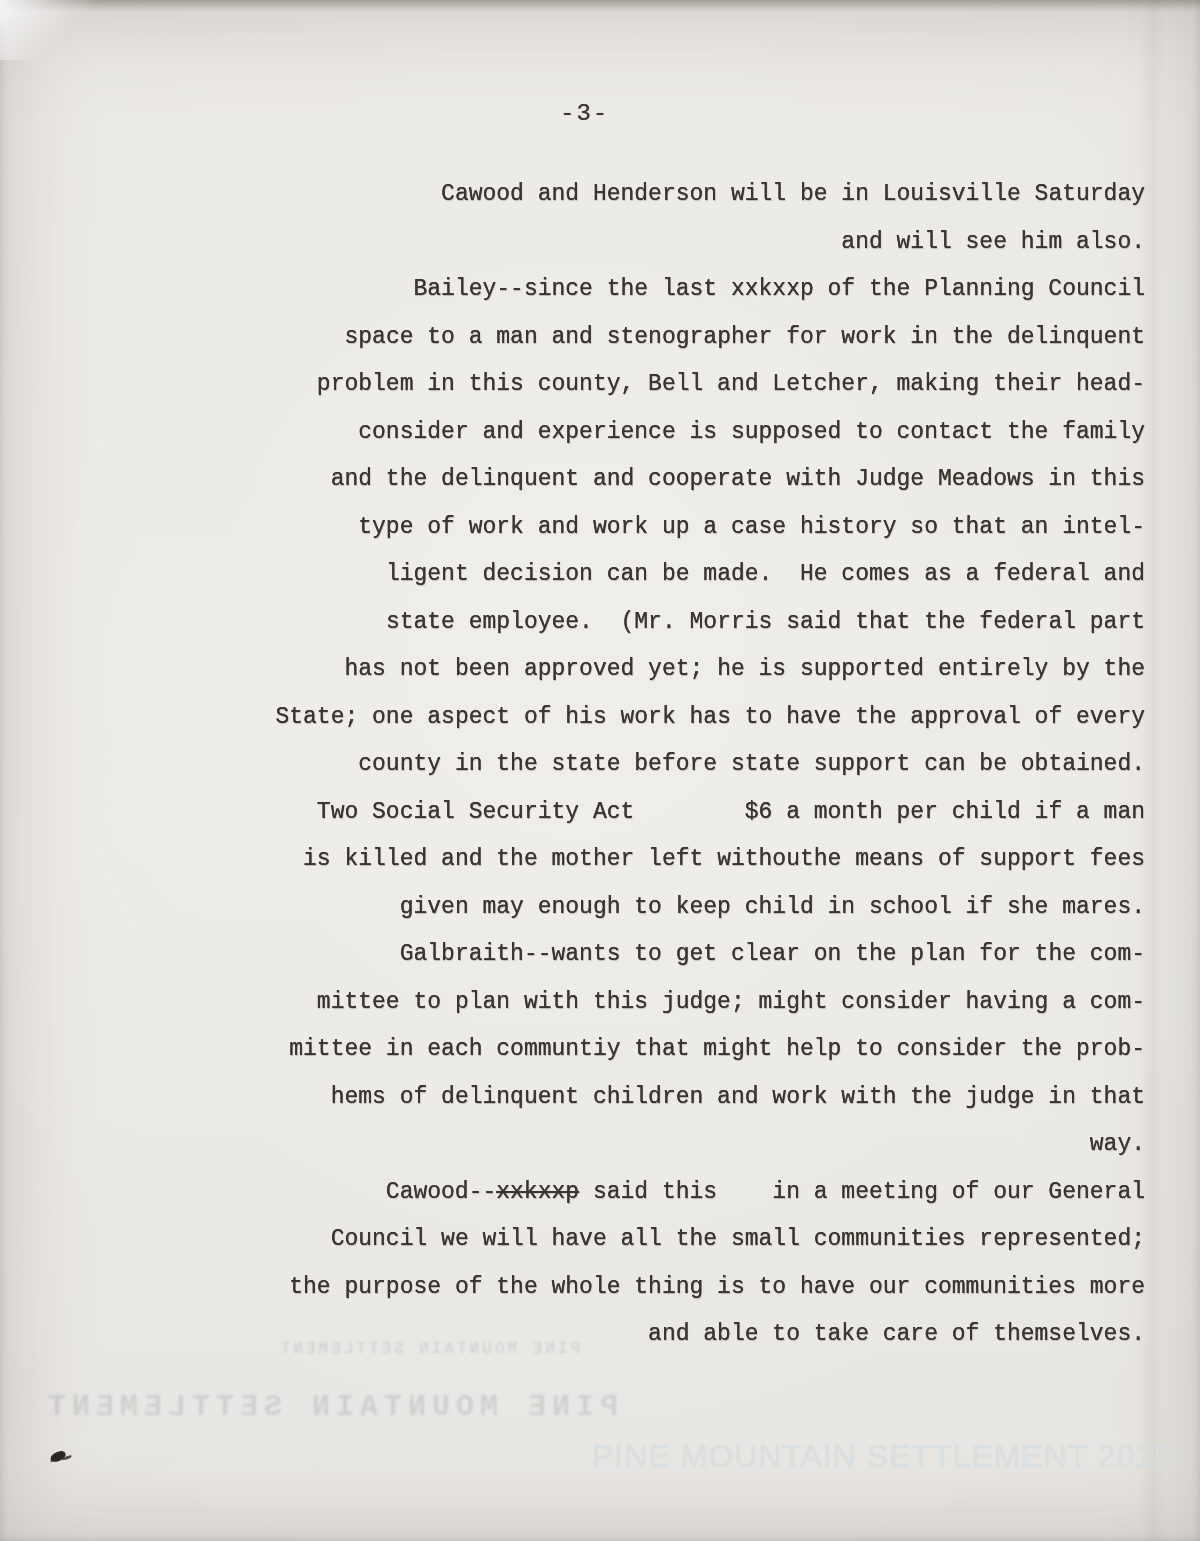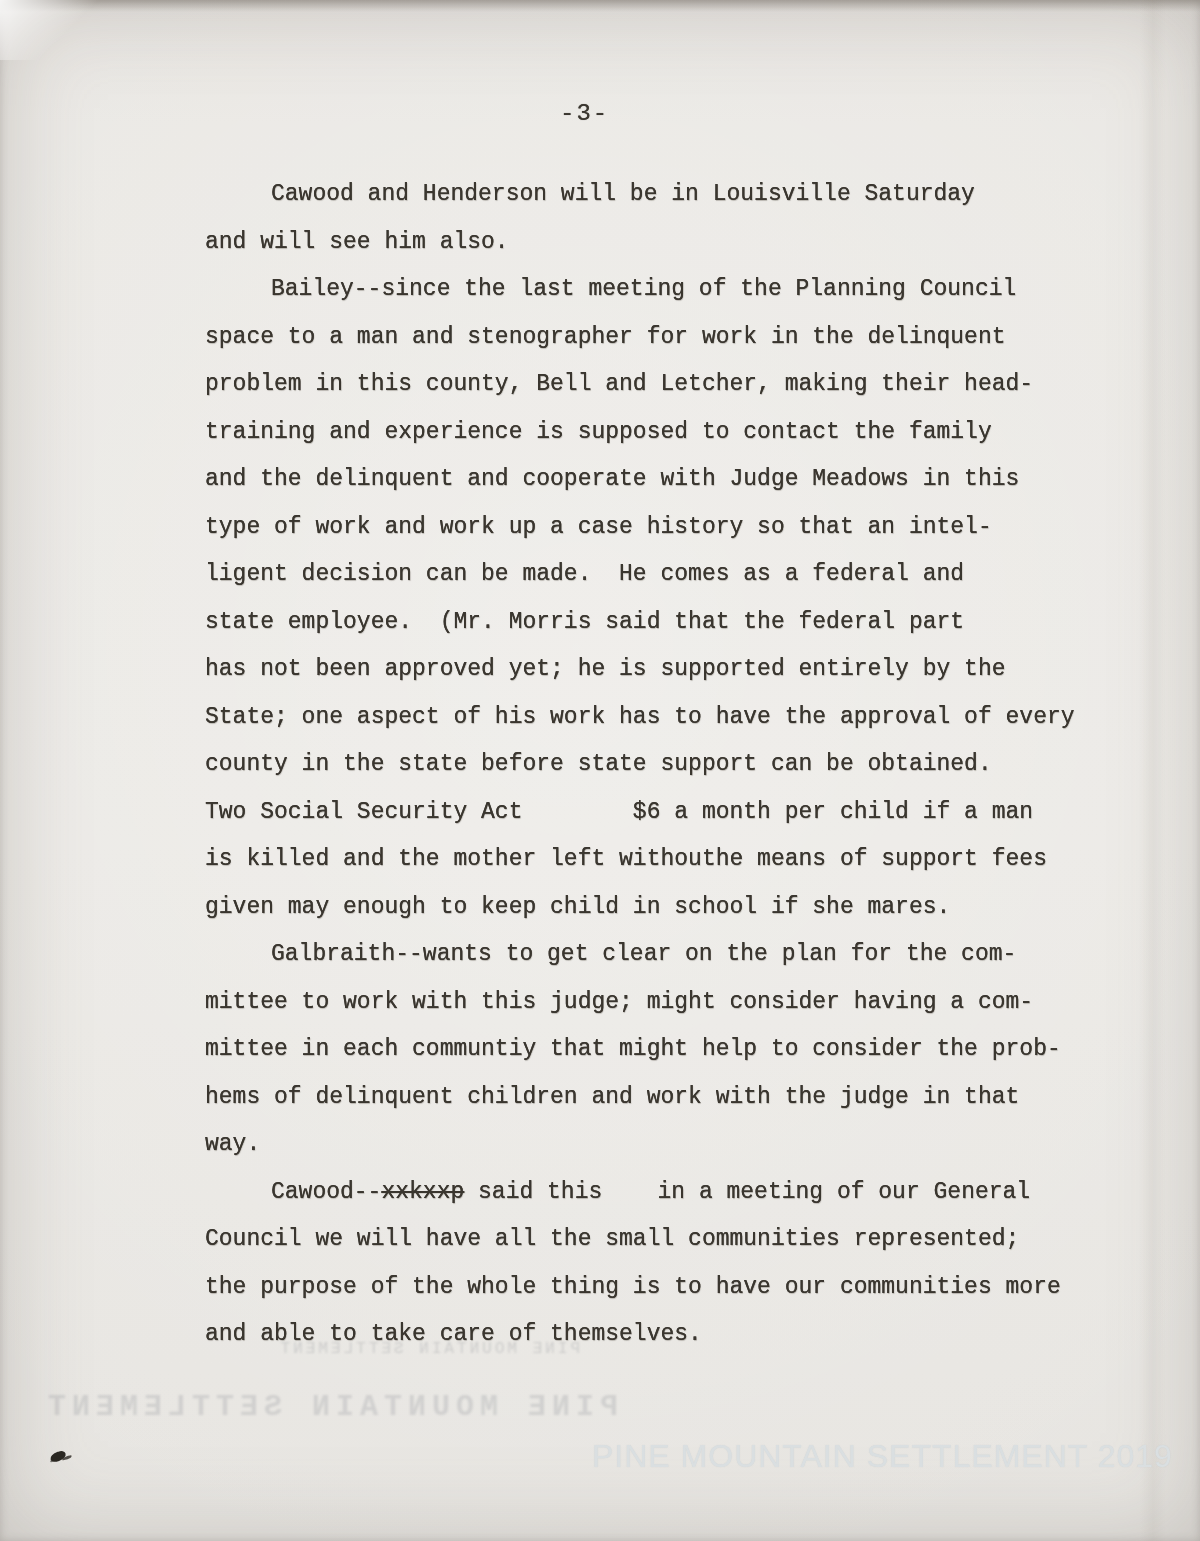--- a/index.html
+++ b/index.html
@@ -51,21 +51,21 @@
   }
   .doc {
     position: absolute;
     left: 205px; top: 171px;
     width: 940px;
     font-size: 23px;
     line-height: 47.5px;
     color: #3a362f;
     text-shadow: 0 0 0.6px rgba(45,40,34,0.85), 0.5px 0.5px 0.8px rgba(70,63,54,0.3);
   }
-  .doc .line { white-space: pre; height: 47.5px; }
+  .doc .line { white-space: pre; height: 47.5px; text-align: right; }
   .doc .line.indent { text-indent: 66px; }
   .doc .struck {
     font-weight: normal;
     text-decoration: line-through;
     text-decoration-thickness: 2px;
   }
   .watermark {
     position: absolute;
     left: 592px; top: 1438px;
     font-family: "Liberation Sans", sans-serif;
@@ -93,36 +93,36 @@
 <div class="page">
   <div class="edge-top"></div>
   <div class="corner-tl"></div>
   <div class="streak-right"></div>
 
   <div class="page-number">-3-</div>
 
   <div class="doc">
       <div class="line indent"><span>Cawood and Henderson will be in Louisville Saturday</span></div>
       <div class="line"><span>and will see him also.</span></div>
-      <div class="line indent"><span>Bailey--since the last meeting of the Planning Council</span></div>
+      <div class="line indent"><span>Bailey--since the last xxkxxp of the Planning Council</span></div>
       <div class="line"><span>space to a man and stenographer for work in the delinquent</span></div>
       <div class="line"><span>problem in this county, Bell and Letcher, making their head-</span></div>
-      <div class="line"><span>training and experience is supposed to contact the family</span></div>
+      <div class="line"><span>consider and experience is supposed to contact the family</span></div>
       <div class="line"><span>and the delinquent and cooperate with Judge Meadows in this</span></div>
       <div class="line"><span>type of work and work up a case history so that an intel-</span></div>
       <div class="line"><span>ligent decision can be made.  He comes as a federal and</span></div>
       <div class="line"><span>state employee.  (Mr. Morris said that the federal part</span></div>
       <div class="line"><span>has not been approved yet; he is supported entirely by the</span></div>
       <div class="line"><span>State; one aspect of his work has to have the approval of every</span></div>
       <div class="line"><span>county in the state before state support can be obtained.</span></div>
       <div class="line"><span>Two Social Security Act        $6 a month per child if a man</span></div>
       <div class="line"><span>is killed and the mother left withouthe means of support fees</span></div>
       <div class="line"><span>given may enough to keep child in school if she mares.</span></div>
       <div class="line indent"><span>Galbraith--wants to get clear on the plan for the com-</span></div>
-      <div class="line"><span>mittee to work with this judge; might consider having a com-</span></div>
+      <div class="line"><span>mittee to plan with this judge; might consider having a com-</span></div>
       <div class="line"><span>mittee in each communtiy that might help to consider the prob-</span></div>
       <div class="line"><span>hems of delinquent children and work with the judge in that</span></div>
       <div class="line"><span>way.</span></div>
       <div class="line indent"><span>Cawood--</span><span class="struck">xxkxxp</span><span> said this    in a meeting of our General</span></div>
       <div class="line"><span>Council we will have all the small communities represented;</span></div>
       <div class="line"><span>the purpose of the whole thing is to have our communities more</span></div>
       <div class="line"><span>and able to take care of themselves.</span></div>
     </div>
 
   <div class="bleed small">PINE MOUNTAIN SETTLEMENT</div>

